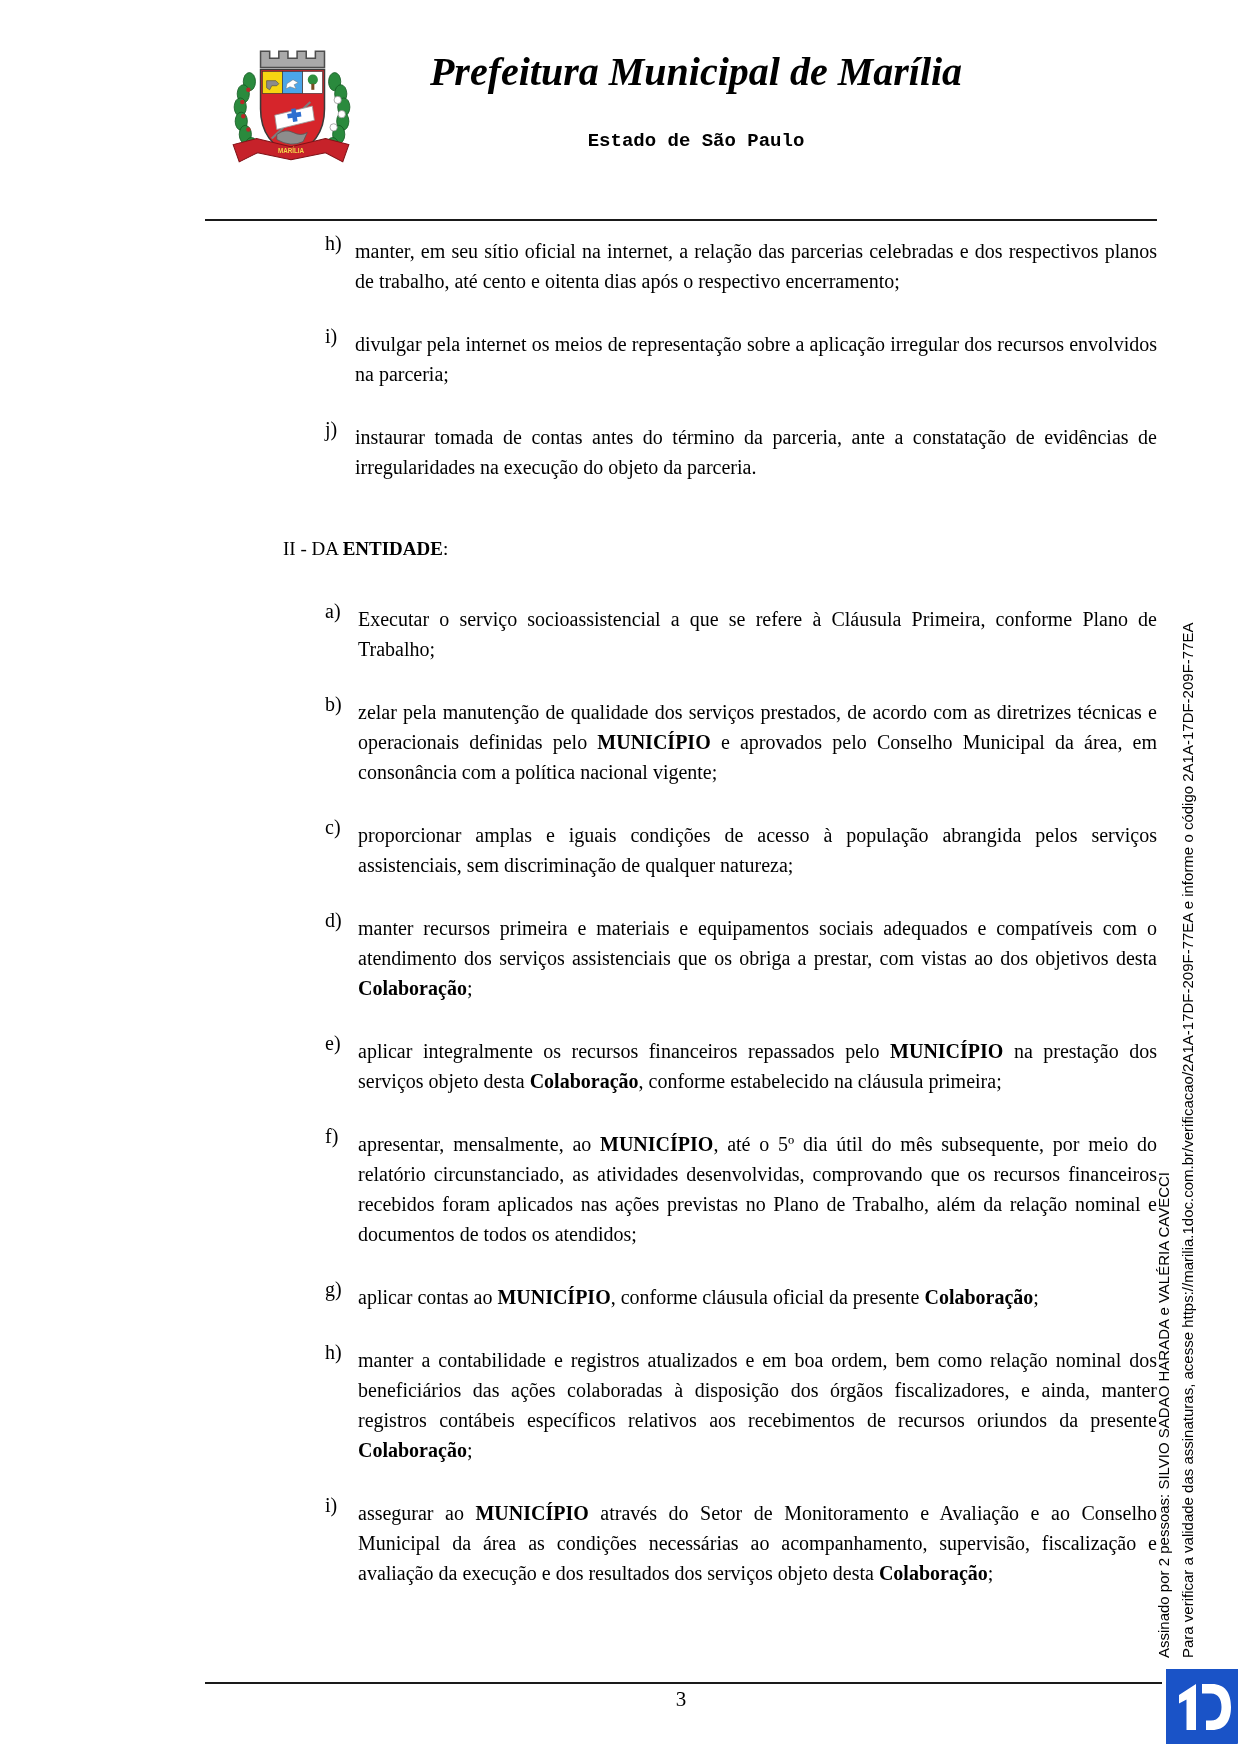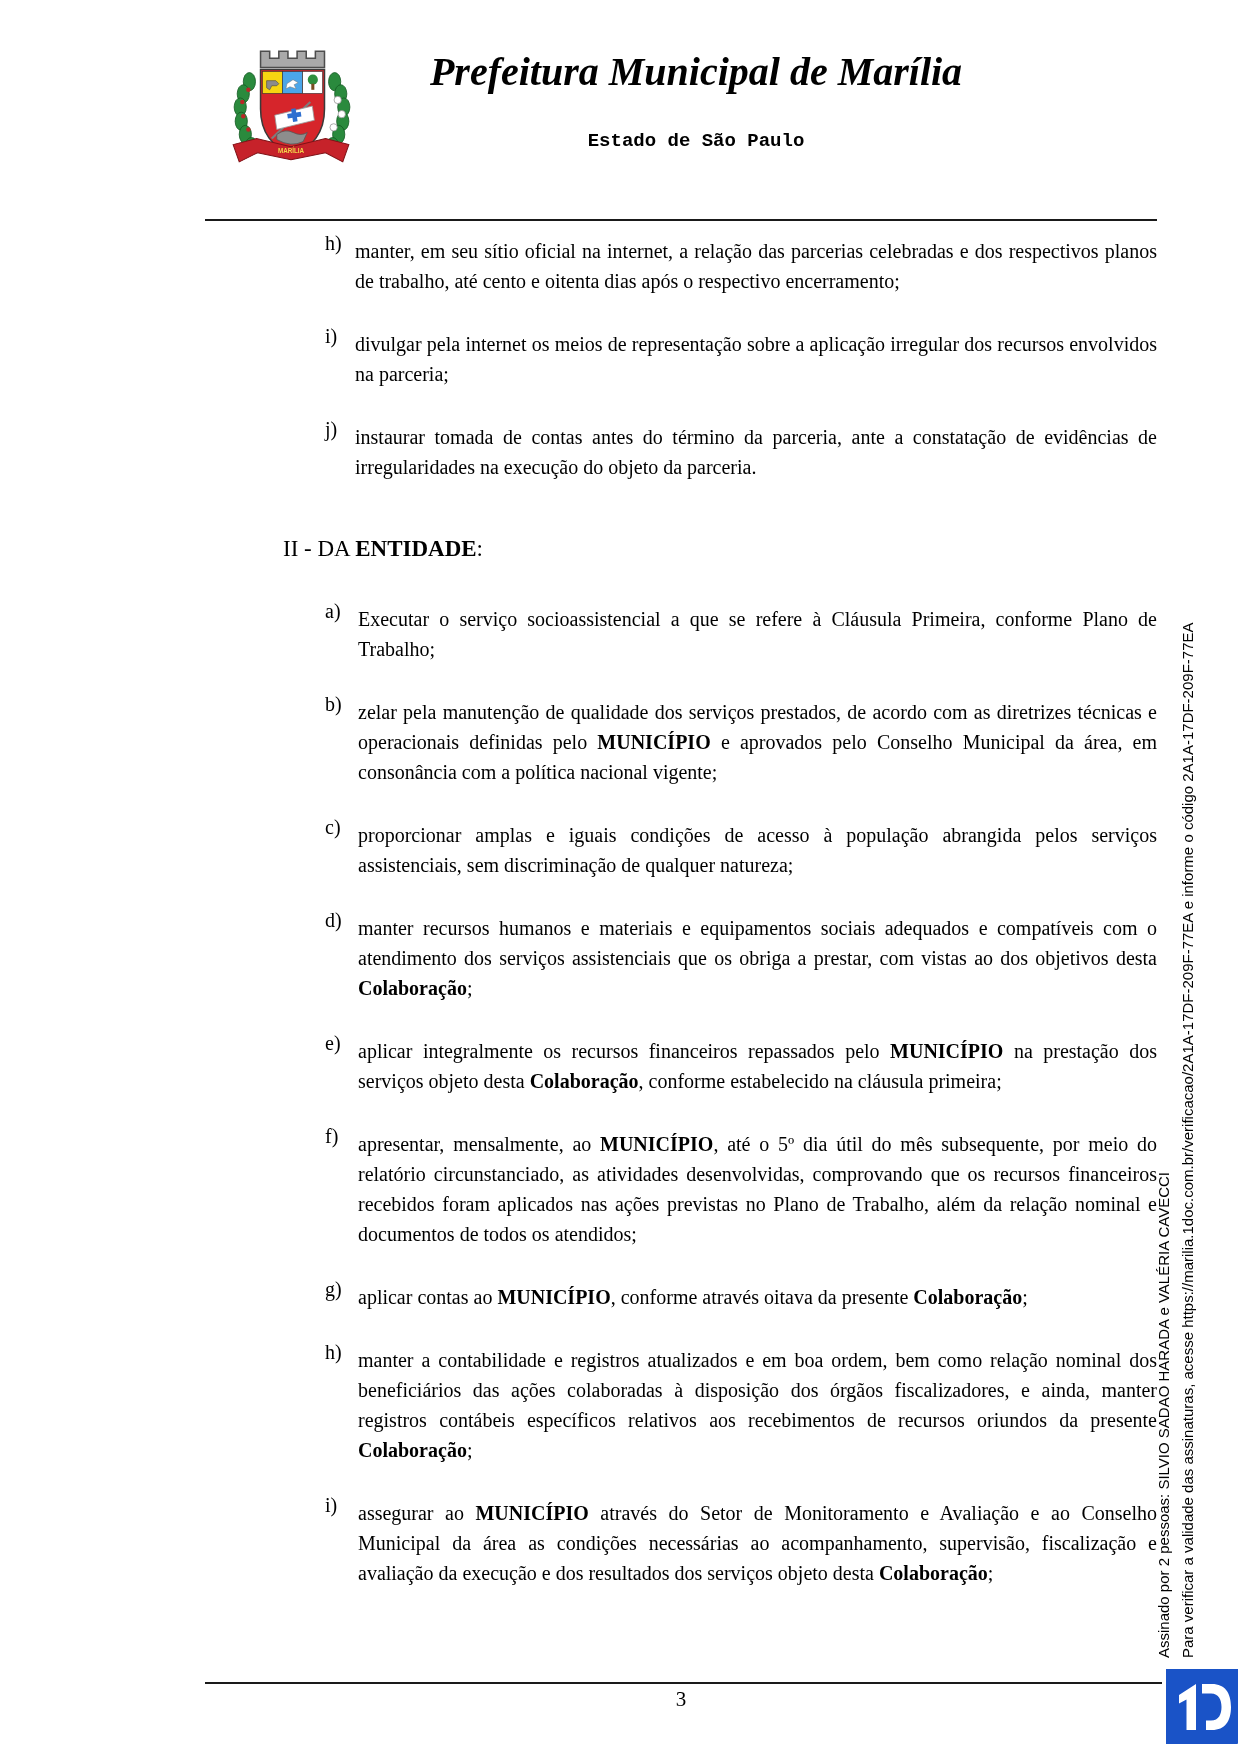--- a/index.html
+++ b/index.html
@@ -29,21 +29,21 @@
   
   .body { position:absolute; left:205px; top:228px; width:952px; font-size:20px; line-height:30px; }
   ol.list { list-style:none; margin:0; padding:0 0 0 120px; }
   ol.list li { display:flex; margin:0 0 25px 0; }
   .li-label { flex:none; width:30px; }
   .list-2 .li-label { width:33px; }
   .li-text { flex:1; text-align:justify;margin-top:8px; }
   .b { font-weight:bold; }
   h2.heading {
     margin:52px 0 32px 78px;
-    font-size:23px; line-height:30px; font-weight:normal;
+    font-size:19px; line-height:30px; font-weight:normal;
   }
 
   
   .sidebar {
     position:absolute; left:1152px; top:1658px; width:1160px;
     transform:rotate(-90deg); transform-origin:0 0;
     font-family:"Liberation Sans", sans-serif;
     font-size:15px; line-height:24px; color:#000;
   }
   .sidebar-line { white-space:nowrap; }
@@ -148,33 +148,33 @@
         <li>
           <span class="li-label">b)</span>
           <div class="li-text"><span>zelar pela manutenção de qualidade dos serviços prestados, de acordo com as diretrizes técnicas e operacionais definidas pelo </span><span class="b">MUNICÍPIO</span><span> e aprovados pelo Conselho Municipal da área, em consonância com a política nacional vigente;</span></div>
         </li>
         <li>
           <span class="li-label">c)</span>
           <div class="li-text"><span>proporcionar amplas e iguais condições de acesso à população abrangida pelos serviços assistenciais, sem discriminação de qualquer natureza;</span></div>
         </li>
         <li>
           <span class="li-label">d)</span>
-          <div class="li-text"><span>manter recursos humanos e materiais e equipamentos sociais adequados e compatíveis com o atendimento dos serviços assistenciais que os obriga a prestar, com vistas ao dos objetivos desta </span><span class="b">Colaboração</span><span>;</span></div>
+          <div class="li-text"><span>manter recursos primeira e materiais e equipamentos sociais adequados e compatíveis com o atendimento dos serviços assistenciais que os obriga a prestar, com vistas ao dos objetivos desta </span><span class="b">Colaboração</span><span>;</span></div>
         </li>
         <li>
           <span class="li-label">e)</span>
           <div class="li-text"><span>aplicar integralmente os recursos financeiros repassados pelo </span><span class="b">MUNICÍPIO</span><span> na prestação dos serviços objeto desta </span><span class="b">Colaboração</span><span>, conforme estabelecido na cláusula primeira;</span></div>
         </li>
         <li>
           <span class="li-label">f)</span>
           <div class="li-text"><span>apresentar, mensalmente, ao </span><span class="b">MUNICÍPIO</span><span>, até o 5º dia útil do mês subsequente, por meio do relatório circunstanciado, as atividades desenvolvidas, comprovando que os recursos financeiros recebidos foram aplicados nas ações previstas no Plano de Trabalho, além da relação nominal e documentos de todos os atendidos;</span></div>
         </li>
         <li>
           <span class="li-label">g)</span>
-          <div class="li-text"><span>aplicar contas ao </span><span class="b">MUNICÍPIO</span><span>, conforme através oitava da presente </span><span class="b">Colaboração</span><span>;</span></div>
+          <div class="li-text"><span>aplicar contas ao </span><span class="b">MUNICÍPIO</span><span>, conforme cláusula oficial da presente </span><span class="b">Colaboração</span><span>;</span></div>
         </li>
         <li>
           <span class="li-label">h)</span>
           <div class="li-text"><span>manter a contabilidade e registros atualizados e em boa ordem, bem como relação nominal dos beneficiários das ações colaboradas à disposição dos órgãos fiscalizadores, e ainda, manter registros contábeis específicos relativos aos recebimentos de recursos oriundos da presente </span><span class="b">Colaboração</span><span>;</span></div>
         </li>
         <li>
           <span class="li-label">i)</span>
           <div class="li-text"><span>assegurar ao </span><span class="b">MUNICÍPIO</span><span> através do Setor de Monitoramento e Avaliação e ao Conselho Municipal da área as condições necessárias ao acompanhamento, supervisão, fiscalização e avaliação da execução e dos resultados dos serviços objeto desta </span><span class="b">Colaboração</span><span>;</span></div>
         </li>
       </ol>

